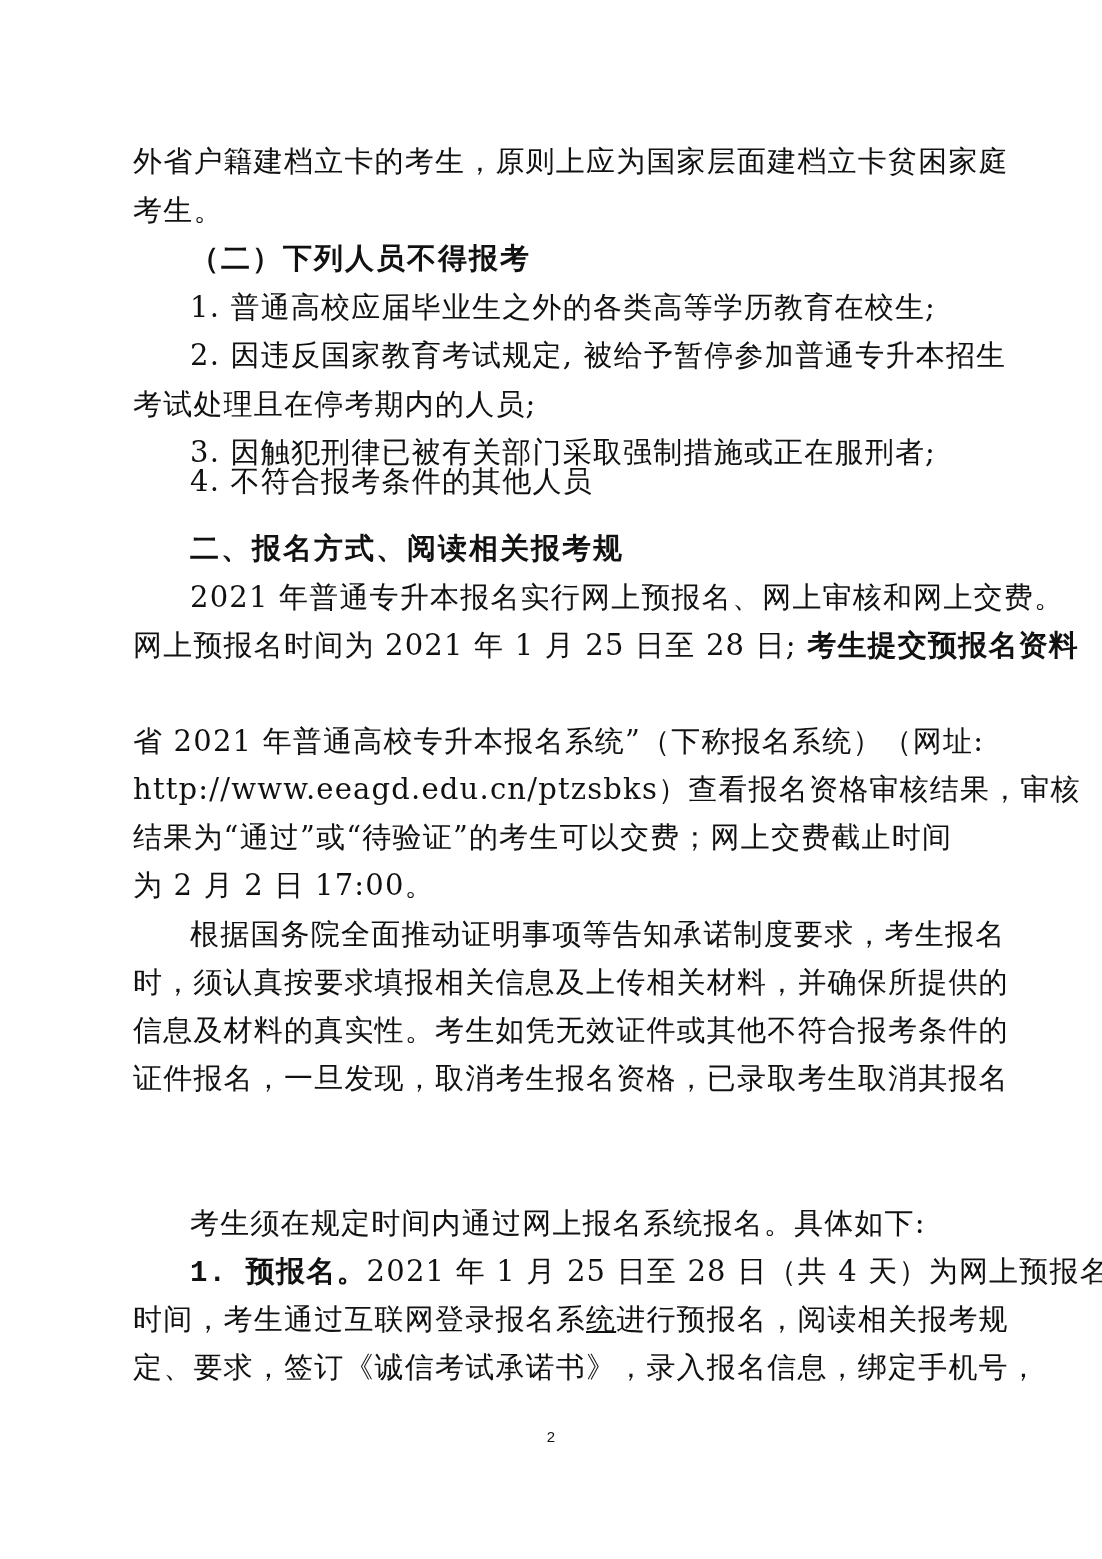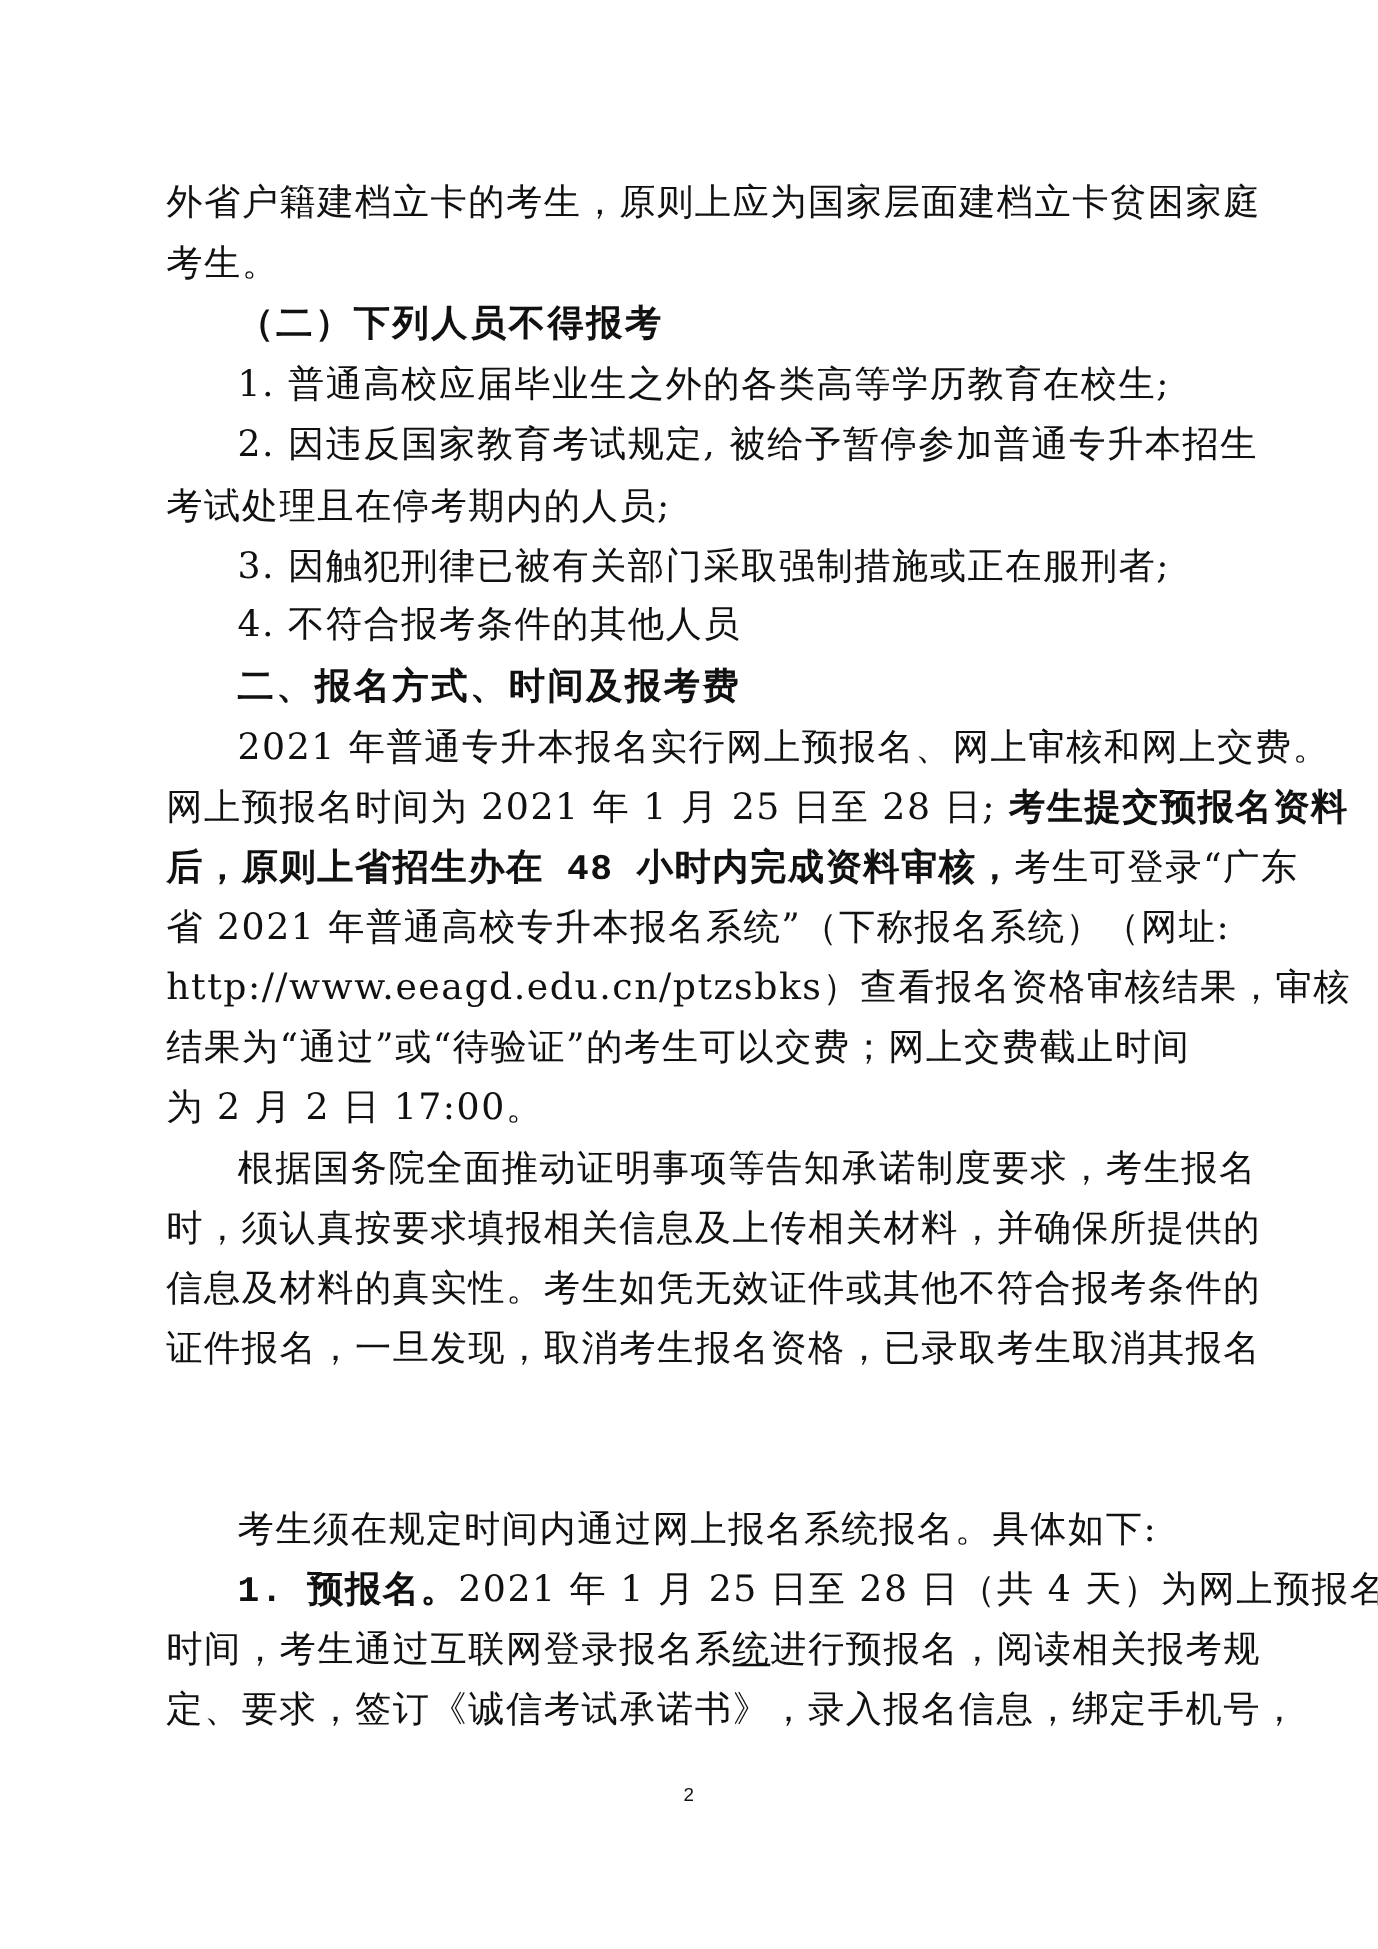--- a/index.html
+++ b/index.html
@@ -19,25 +19,24 @@
 <body>
 
 <div class="page">
   <div class="line" style="top:144px">外省户籍建档立卡的考生，原则上应为国家层面建档立卡贫困家庭</div>
   <div class="line" style="top:193px">考生。</div>
   <div class="line indent heading" style="top:241px">（二）下列人员不得报考</div>
   <div class="line indent" style="top:290px">1. 普通高校应届毕业生之外的各类高等学历教育在校生;</div>
   <div class="line indent" style="top:338px">2. 因违反国家教育考试规定, 被给予暂停参加普通专升本招生</div>
   <div class="line" style="top:387px">考试处理且在停考期内的人员;</div>
   <div class="line indent" style="top:435px">3. 因触犯刑律已被有关部门采取强制措施或正在服刑者;</div>
-  <div class="line indent" style="top:482px">4. 不符合报考条件的其他人员</div>
-  <div class="line indent heading" style="top:531px">二、报名方式、时间及报考费</div>
+  <div class="line indent" style="top:464px">4. 不符合报考条件的其他人员</div>
+  <div class="line indent heading" style="top:531px">二、报名方式、阅读相关报考规</div>
   <div class="line indent" style="top:580px">2021 年普通专升本报名实行网上预报名、网上审核和网上交费。</div>
   <div class="line" style="top:628px"><span>网上预报名时间为 2021 年 1 月 25 日至 28 日; </span><span class="b">考生提交预报名资料</span></div>
-  <div class="line" style="top:676px"><span class="b">后，原则上省招生办在 48 小时内完成资料审核，</span><span>考生可登录“广东</span></div>
   <div class="line" style="top:724px">省 2021 年普通高校专升本报名系统”（下称报名系统）（网址:</div>
   <div class="line" style="top:772px">http://www.eeagd.edu.cn/ptzsbks）查看报名资格审核结果，审核</div>
   <div class="line" style="top:820px">结果为“通过”或“待验证”的考生可以交费；网上交费截止时间</div>
   <div class="line" style="top:868px">为 2 月 2 日 17:00。</div>
   <div class="line indent" style="top:917px">根据国务院全面推动证明事项等告知承诺制度要求，考生报名</div>
   <div class="line" style="top:965px">时，须认真按要求填报相关信息及上传相关材料，并确保所提供的</div>
   <div class="line" style="top:1013px">信息及材料的真实性。考生如凭无效证件或其他不符合报考条件的</div>
   <div class="line" style="top:1061px">证件报名，一旦发现，取消考生报名资格，已录取考生取消其报名</div>
   <div class="line indent" style="top:1206px">考生须在规定时间内通过网上报名系统报名。具体如下:</div>
   <div class="line indent" style="top:1254px"><span class="b">1. 预报名。</span><span>2021 年 1 月 25 日至 28 日（共 4 天）为网上预报名</span></div>

